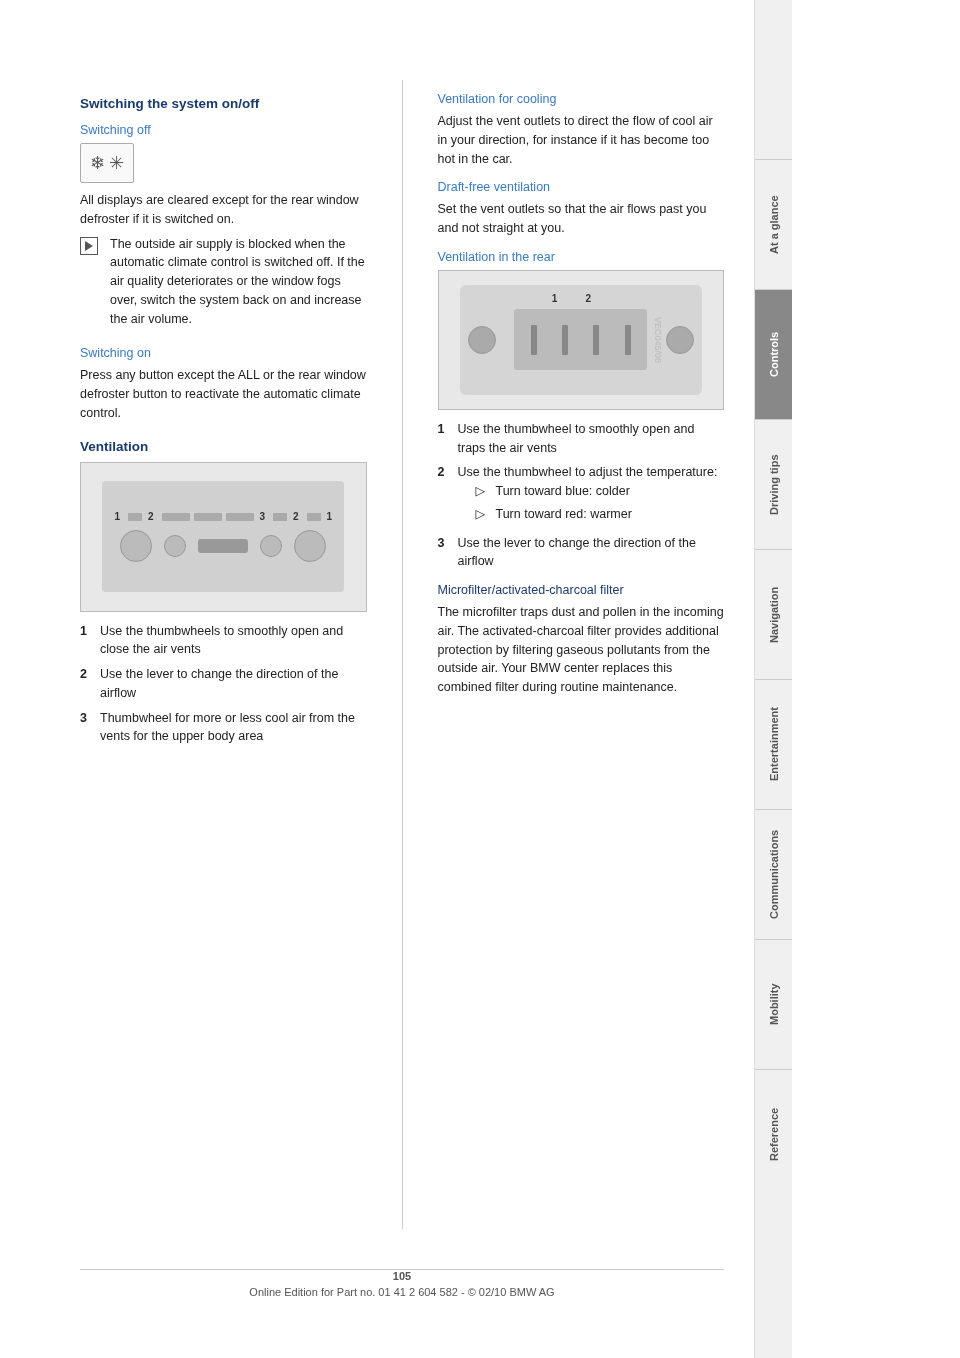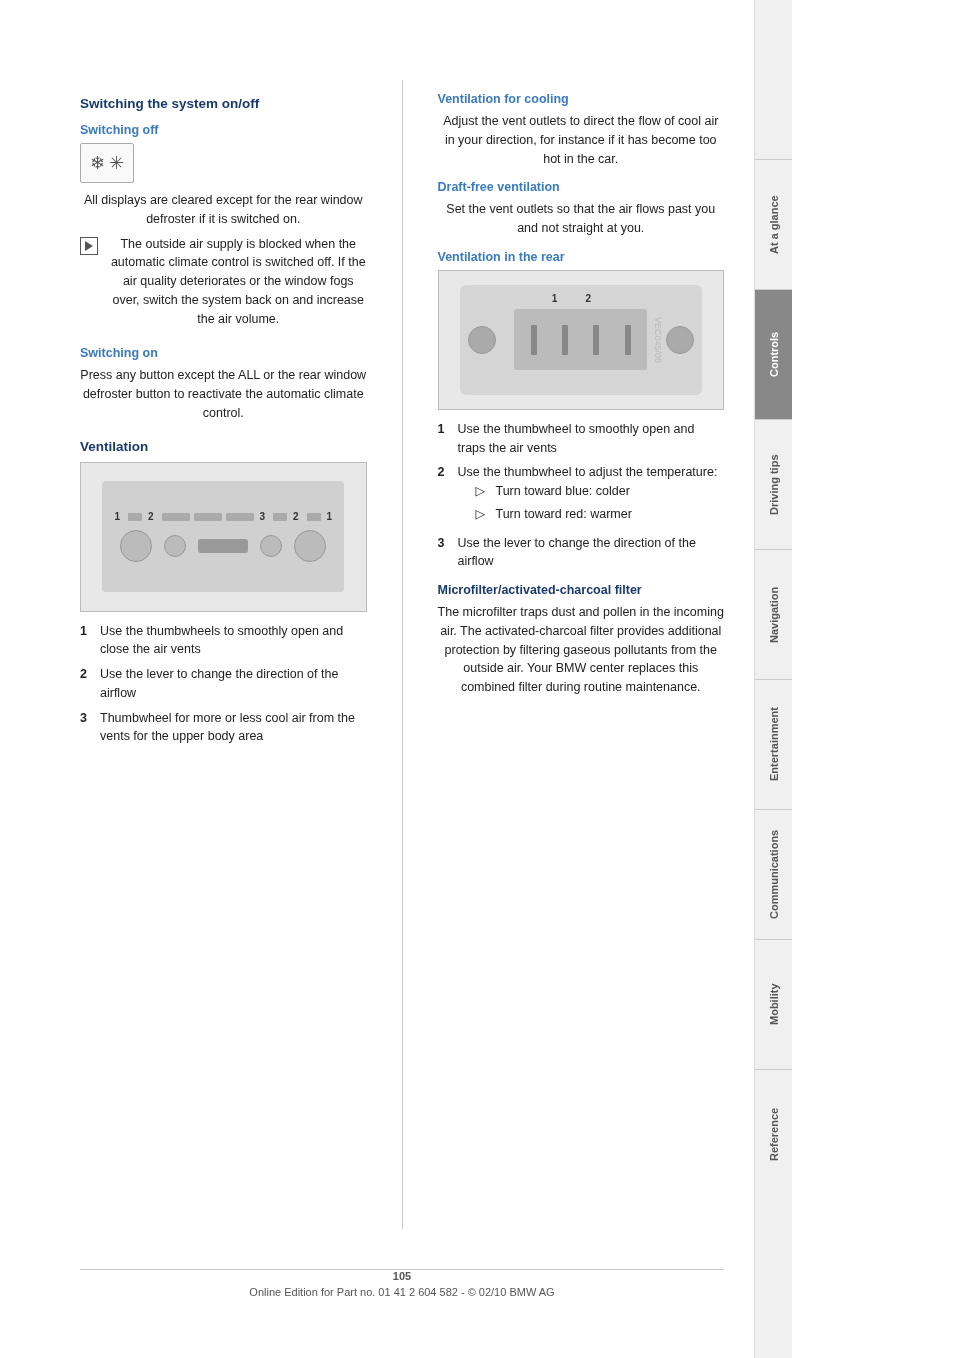--- a/index.html
+++ b/index.html
@@ -79,33 +79,32 @@
 
     .section-title {
       font-weight: bold;
       color: #1a3a6e;
       font-size: 13.5px;
       margin-bottom: 8px;
       margin-top: 16px;
     }
 
     .subsection-title {
-      font-weight: bold;
+      font-weight: normal;
       color: #3a7abf;
       font-size: 12.5px;
       margin-bottom: 6px;
       margin-top: 12px;
     }
 
     .body-text {
       font-size: 12.5px;
       line-height: 1.5;
       color: #222;
       margin-bottom: 6px;
-      text-align: center;
     }
 
     .icon-box {
       display: flex;
       align-items: flex-start;
       margin-bottom: 8px;
       gap: 8px;
     }
 
     .climate-icons {

